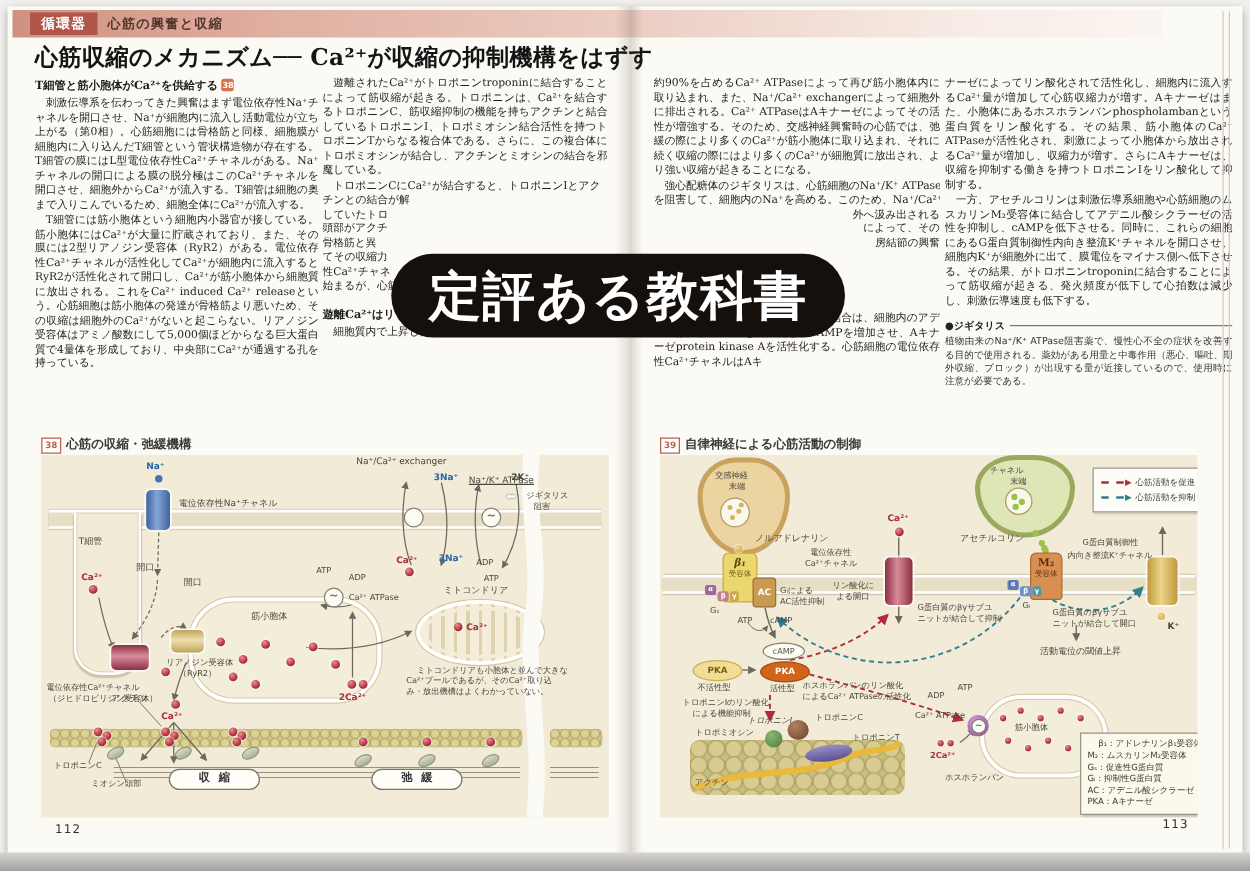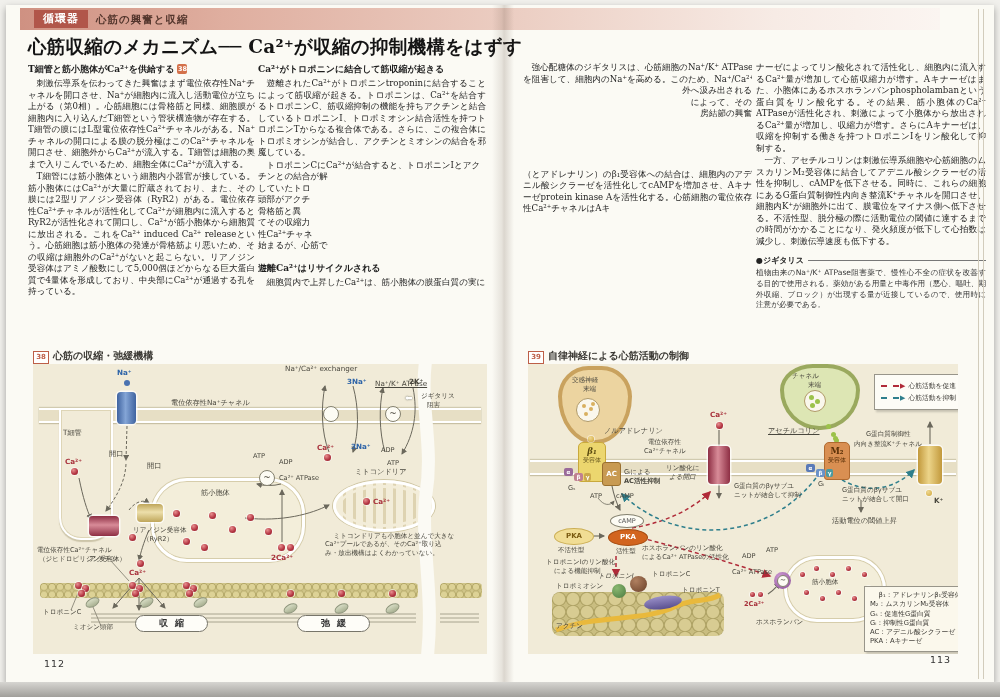--- a/index.html
+++ b/index.html
@@ -2,21 +2,21 @@
 <html><head>
 <meta charset="utf-8">
 <style>
   html,body{margin:0;padding:0;}
   body{width:1000px;height:697px;position:relative;background:#e9e8e4;font-family:"DejaVu Serif",serif;overflow:hidden;}
   .photo{position:absolute;inset:0;background:#f1f0ec;}
   .table-strip{position:absolute;left:0;top:682px;width:1000px;height:15px;background:linear-gradient(#d6d5d1,#a19f9b);}
   .spread{position:absolute;left:6px;top:5px;width:988px;height:678px;background:#fbfaf4;box-shadow:0 3px 7px rgba(0,0,0,.35);}
   .gutter{position:absolute;left:486px;top:0;width:22px;height:678px;background:linear-gradient(90deg,rgba(90,70,55,0),rgba(90,70,55,.13) 45%,rgba(90,70,55,.2) 55%,rgba(90,70,55,0));}
   .edge{position:absolute;top:4px;height:670px;width:1px;background:#d2ccbc;}
-  .band{position:absolute;left:14px;top:3px;width:920px;height:22px;background:linear-gradient(90deg,#cf9182 0%,#dfae9f 22%,#eccfc4 55%,#f7ebe5 82%,#fbf5f1 100%);}
+  .band{position:absolute;left:4px;top:3px;width:920px;height:22px;background:linear-gradient(90deg,#cf9182 0%,#dfae9f 22%,#eccfc4 55%,#f7ebe5 82%,#fbf5f1 100%);}
   .band-tab{position:absolute;left:14px;top:2px;height:18px;padding:0 9px;background:#b1564a;color:#fff;font:bold 11px/18px "DejaVu Sans",sans-serif;letter-spacing:1px;}
   .band-sub{position:absolute;left:76px;top:2px;font:bold 10.5px/18px "DejaVu Sans",sans-serif;color:#54362d;letter-spacing:1px;}
   .title{position:absolute;left:22px;top:30px;margin:0;font:bold 18.5px/24px "DejaVu Serif",serif;color:#141414;letter-spacing:.3px;}
   .col{position:absolute;top:57px;height:289px;overflow:hidden;font-size:8.6px;line-height:11.5px;text-align:justify;color:#1d1d1d;}
   .col p{margin:0 0 1px 0;text-indent:8.6px;}
   .col p.noind{text-indent:0;}
   .col-h{font-weight:bold;font-size:9px;line-height:13px;text-align:left;margin:1px 0 2px;}
   .col-h2{margin-top:10px;}
   .refbox{display:inline-block;min-width:10px;height:10px;background:#d4714b;color:#fff;font:bold 6.5px/10px "DejaVu Sans",sans-serif;text-align:center;border-radius:2px;margin-left:3px;vertical-align:1px;}
   .lines div{white-space:nowrap;overflow:hidden;}
@@ -96,70 +96,70 @@
 
   <h1 class="title">心筋収縮のメカニズム── Ca²⁺が収縮の抑制機構をはずす</h1>
 
   <div class="col" style="left:22px;width:227px;">
     <div class="col-h"><span>T細管と筋小胞体がCa²⁺を供給する</span><span class="refbox">38</span></div>
     <p>刺激伝導系を伝わってきた興奮はまず電位依存性Na⁺チャネルを開口させ、Na⁺が細胞内に流入し活動電位が立ち上がる（第0相）。心筋細胞には骨格筋と同様、細胞膜が細胞内に入り込んだT細管という管状構造物が存在する。T細管の膜にはL型電位依存性Ca²⁺チャネルがある。Na⁺チャネルの開口による膜の脱分極はこのCa²⁺チャネルを開口させ、細胞外からCa²⁺が流入する。T細管は細胞の奥まで入りこんでいるため、細胞全体にCa²⁺が流入する。</p>
     <p>T細管には筋小胞体という細胞内小器官が接している。筋小胞体にはCa²⁺が大量に貯蔵されており、また、その膜には2型リアノジン受容体（RyR2）がある。電位依存性Ca²⁺チャネルが活性化してCa²⁺が細胞内に流入するとRyR2が活性化されて開口し、Ca²⁺が筋小胞体から細胞質に放出される。これをCa²⁺ induced Ca²⁺ releaseという。心筋細胞は筋小胞体の発達が骨格筋より悪いため、その収縮は細胞外のCa²⁺がないと起こらない。リアノジン受容体はアミノ酸数にして5,000個ほどからなる巨大蛋白質で4量体を形成しており、中央部にCa²⁺が通過する孔を持っている。</p>
   </div>
 
   <div class="col" style="left:252px;width:228px;">
-    <div class="col-h">Ca²⁺がトロポニンに結合して筋収縮が起きる</div>
     <p>遊離されたCa²⁺がトロポニンtroponinに結合することによって筋収縮が起きる。トロポニンは、Ca²⁺を結合するトロポニンC、筋収縮抑制の機能を持ちアクチンと結合しているトロポニンI、トロポミオシン結合活性を持つトロポニンTからなる複合体である。さらに、この複合体にトロポミオシンが結合し、アクチンとミオシンの結合を邪魔している。</p>
     <div class="lines">
           <div>トロポニンCにCa²⁺が結合すると、トロポニンIとアク</div>
           <div>チンとの結合が解</div>
           <div>していたトロ</div>
           <div>頭部がアクチ</div>
           <div>骨格筋と異</div>
           <div>てその収縮力</div>
           <div>性Ca²⁺チャネ</div>
           <div>始まるが、心筋で</div>
         </div>
     <div class="col-h col-h2">遊離Ca²⁺はリサイクルされる</div>
     <p>細胞質内で上昇したCa²⁺は、筋小胞体の膜蛋白質の実に</p>
   </div>
 
   <div class="col" style="left:517px;width:229px;">
+    <p class="noind">約90%を占めるCa²⁺ ATPaseによって再び筋小胞体内に取り込まれ、また、Na⁺/Ca²⁺ exchangerによって細胞外に排出される。Ca²⁺ ATPaseはAキナーゼによってその活性が増強する。そのため、交感神経興奮時の心筋では、弛緩の際により多くのCa²⁺が筋小胞体に取り込まれ、それに続く収縮の際にはより多くのCa²⁺が細胞質に放出され、より強い収縮が起きることになる。</p>
     <div class="lines frag-r">
           <div>強心配糖体のジギタリスは、心筋細胞のNa⁺/K⁺ ATPase</div>
           <div>を阻害して、細胞内のNa⁺を高める。このため、Na⁺/Ca²⁺</div>
           <div>外へ汲み出される</div>
           <div>によって、その</div>
           <div>房結節の興奮</div>
         </div>
     <div class="spacer"></div>
     <p class="noind">（とアドレナリン）のβ₁受容体への結合は、細胞内のアデニル酸シクラーゼを活性化してcAMPを増加させ、Aキナーゼprotein kinase Aを活性化する。心筋細胞の電位依存性Ca²⁺チャネルはAキ</p>
   </div>
 
   <div class="col" style="left:750px;width:230px;">
     <p class="noind">ナーゼによってリン酸化されて活性化し、細胞内に流入するCa²⁺量が増加して心筋収縮力が増す。Aキナーゼはまた、小胞体にあるホスホランバンphospholambanという蛋白質をリン酸化する。その結果、筋小胞体のCa²⁺ ATPaseが活性化され、刺激によって小胞体から放出されるCa²⁺量が増加し、収縮力が増す。さらにAキナーゼは、収縮を抑制する働きを持つトロポニンIをリン酸化して抑制する。</p>
-    <p>一方、アセチルコリンは刺激伝導系細胞や心筋細胞のムスカリンM₂受容体に結合してアデニル酸シクラーゼの活性を抑制し、cAMPを低下させる。同時に、これらの細胞にあるG蛋白質制御性内向き整流K⁺チャネルを開口させ、細胞内K⁺が細胞外に出て、膜電位をマイナス側へ低下させる。不活性型、脱分極の際に活動電位の閾値に達するまでの時間がかかることになり、発火頻度が低下して心拍数は減少し、刺激伝導速度も低下する。</p>
+    <p>一方、アセチルコリンは刺激伝導系細胞や心筋細胞のムスカリンM₂受容体に結合してアデニル酸シクラーゼの活性を抑制し、cAMPを低下させる。同時に、これらの細胞にあるG蛋白質制御性内向き整流K⁺チャネルを開口させ、細胞内K⁺が細胞外に出て、膜電位をマイナス側へ低下させる。その結果、がトロポニンtroponinに結合することによって筋収縮が起きる、発火頻度が低下して心拍数は減少し、刺激伝導速度も低下する。</p>
     <div class="note">
       <div class="note-title">●ジギタリス</div>
       <div>植物由来のNa⁺/K⁺ ATPase阻害薬で、慢性心不全の症状を改善する目的で使用される。薬効がある用量と中毒作用（悪心、嘔吐、期外収縮、ブロック）が出現する量が近接しているので、使用時に注意が必要である。</div>
     </div>
   </div>
 
   <div class="figtitle" style="left:27px;top:344px;">
     <span class="figbadge">38</span><span>心筋の収縮・弛緩機構</span>
   </div>
 
   <div class="panel" style="left:27px;width:454px;">
     <div class="membrane" style="left:6px;top:44px;width:442px;"></div>
     <div class="tube" style="left:26px;top:46px;width:50px;height:128px;"></div>
     <div class="srring" style="left:118px;top:114px;width:148px;height:78px;"></div>
 
     <div class="lb b" style="left:84px;top:4px;">Na⁺</div>
     <div class="nd" style="left:91px;top:16px;"></div>
     <div class="ch ch-na" style="left:84px;top:28px;width:19px;height:32px;"></div>
-    <div class="lb" style="left:110px;top:34px;margin-left:28px;">電位依存性Na⁺チャネル</div>
+    <div class="lb" style="left:110px;top:34px;">電位依存性Na⁺チャネル</div>
     <div class="lb" style="left:30px;top:64px;">T細管</div>
     <div class="lb r" style="left:32px;top:93px;">Ca²⁺</div>
     <div class="d" style="left:38px;top:104px;"></div>
     <div class="lb" style="left:76px;top:85px;">開口</div>
     <div class="lb" style="left:114px;top:97px;">開口</div>
     <div class="ch ch-ca-h" style="left:56px;top:152px;width:30px;height:20px;"></div>
     <div class="lb s" style="left:4px;top:182px;">電位依存性Ca²⁺チャネル</div>
     <div class="lb s" style="left:6px;top:191px;">（ジヒドロピリジン受容体）</div>
     <div class="ch ch-ryr-h" style="left:104px;top:140px;width:26px;height:18px;"></div>
     <div class="lb s" style="left:100px;top:162px;">リアノジン受容体</div>
@@ -298,40 +298,40 @@
       <span class="rn">β₁</span>
           <span class="rs">受容体</span>
     </div>
     <div class="yd" style="left:60px;top:72px;"></div>
     <div class="gbox" style="left:36px;top:104px;background:#9a6a9a;">α</div>
     <div class="gbox" style="left:46px;top:109px;background:#c08090;">β</div>
     <div class="gbox" style="left:56px;top:109px;width:7px;background:#caa84a;">γ</div>
     <div class="lb s" style="left:40px;top:120px;">Gₛ</div>
     <div class="acbox" style="left:74px;top:98px;width:17px;height:22px;">AC</div>
     <div class="lb s" style="left:96px;top:104px;">Gᵢによる</div>
-    <div class="lb s" style="left:96px;top:113px;font-weight:bold;">AC活性抑制</div>
+    <div class="lb s" style="left:96px;top:113px;">AC活性抑制</div>
     <div class="lb s" style="left:138px;top:100px;">リン酸化に</div>
-    <div class="lb s" style="left:141px;top:109px;font-style:italic;">よる開口</div>
+    <div class="lb s" style="left:141px;top:109px;">よる開口</div>
     <div class="lb s" style="left:120px;top:74px;">電位依存性</div>
     <div class="lb s" style="left:116px;top:83px;">Ca²⁺チャネル</div>
     <div class="lb r" style="left:182px;top:46px;">Ca²⁺</div>
     <div class="d" style="left:188px;top:58px;"></div>
     <div class="ch ch-ca" style="left:180px;top:82px;width:22px;height:38px;"></div>
 
     <div class="blob para" style="left:252px;top:0px;width:72px;height:58px;"></div>
     <div class="lb s" style="left:264px;top:8px;z-index:8;">チャネル</div>
     <div class="lb s" style="left:280px;top:17px;z-index:8;">末端</div>
     <div class="vesicle" style="left:276px;top:26px;width:20px;height:20px;"></div>
     <div class="gd" style="left:281px;top:31px;"></div>
         <div class="gd" style="left:287px;top:35px;"></div>
         <div class="gd" style="left:282px;top:39px;"></div>
     <div class="gd" style="left:298px;top:60px;"></div>
         <div class="gd" style="left:303px;top:68px;"></div>
         <div class="gd" style="left:306px;top:74px;"></div>
-    <div class="lb" style="left:240px;top:62px;text-decoration:underline;">アセチルコリン</div>
+    <div class="lb" style="left:240px;top:62px;">アセチルコリン</div>
     <div class="recep r-m2" style="left:296px;top:78px;width:24px;height:36px;">
       <span class="rn" style="font-style:normal;">M₂</span>
           <span class="rs">受容体</span>
     </div>
     <div class="gd" style="left:305px;top:72px;"></div>
     <div class="gbox" style="left:278px;top:100px;background:#5a7ab8;">α</div>
     <div class="gbox" style="left:288px;top:105px;background:#6a92c8;">β</div>
     <div class="gbox" style="left:298px;top:105px;width:7px;background:#4a9aa0;">γ</div>
     <div class="lb s" style="left:290px;top:116px;">Gᵢ</div>
 
@@ -448,16 +448,19 @@
     </svg>
   </div>
 
   <div class="pagenum" style="left:38px;top:653px;">112</div>
   <div class="pagenum" style="left:924px;top:649px;">113</div>
 
   <div class="edge" style="left:972px;"></div>
   <div class="edge" style="left:977px;"></div>
   <div class="gutter"></div>
 
+  <div class="banner">
+    <span>定評ある教科書</span>
+  </div>
 
  </div>
  <div class="table-strip"></div>
 </div>
 
 </body></html>

